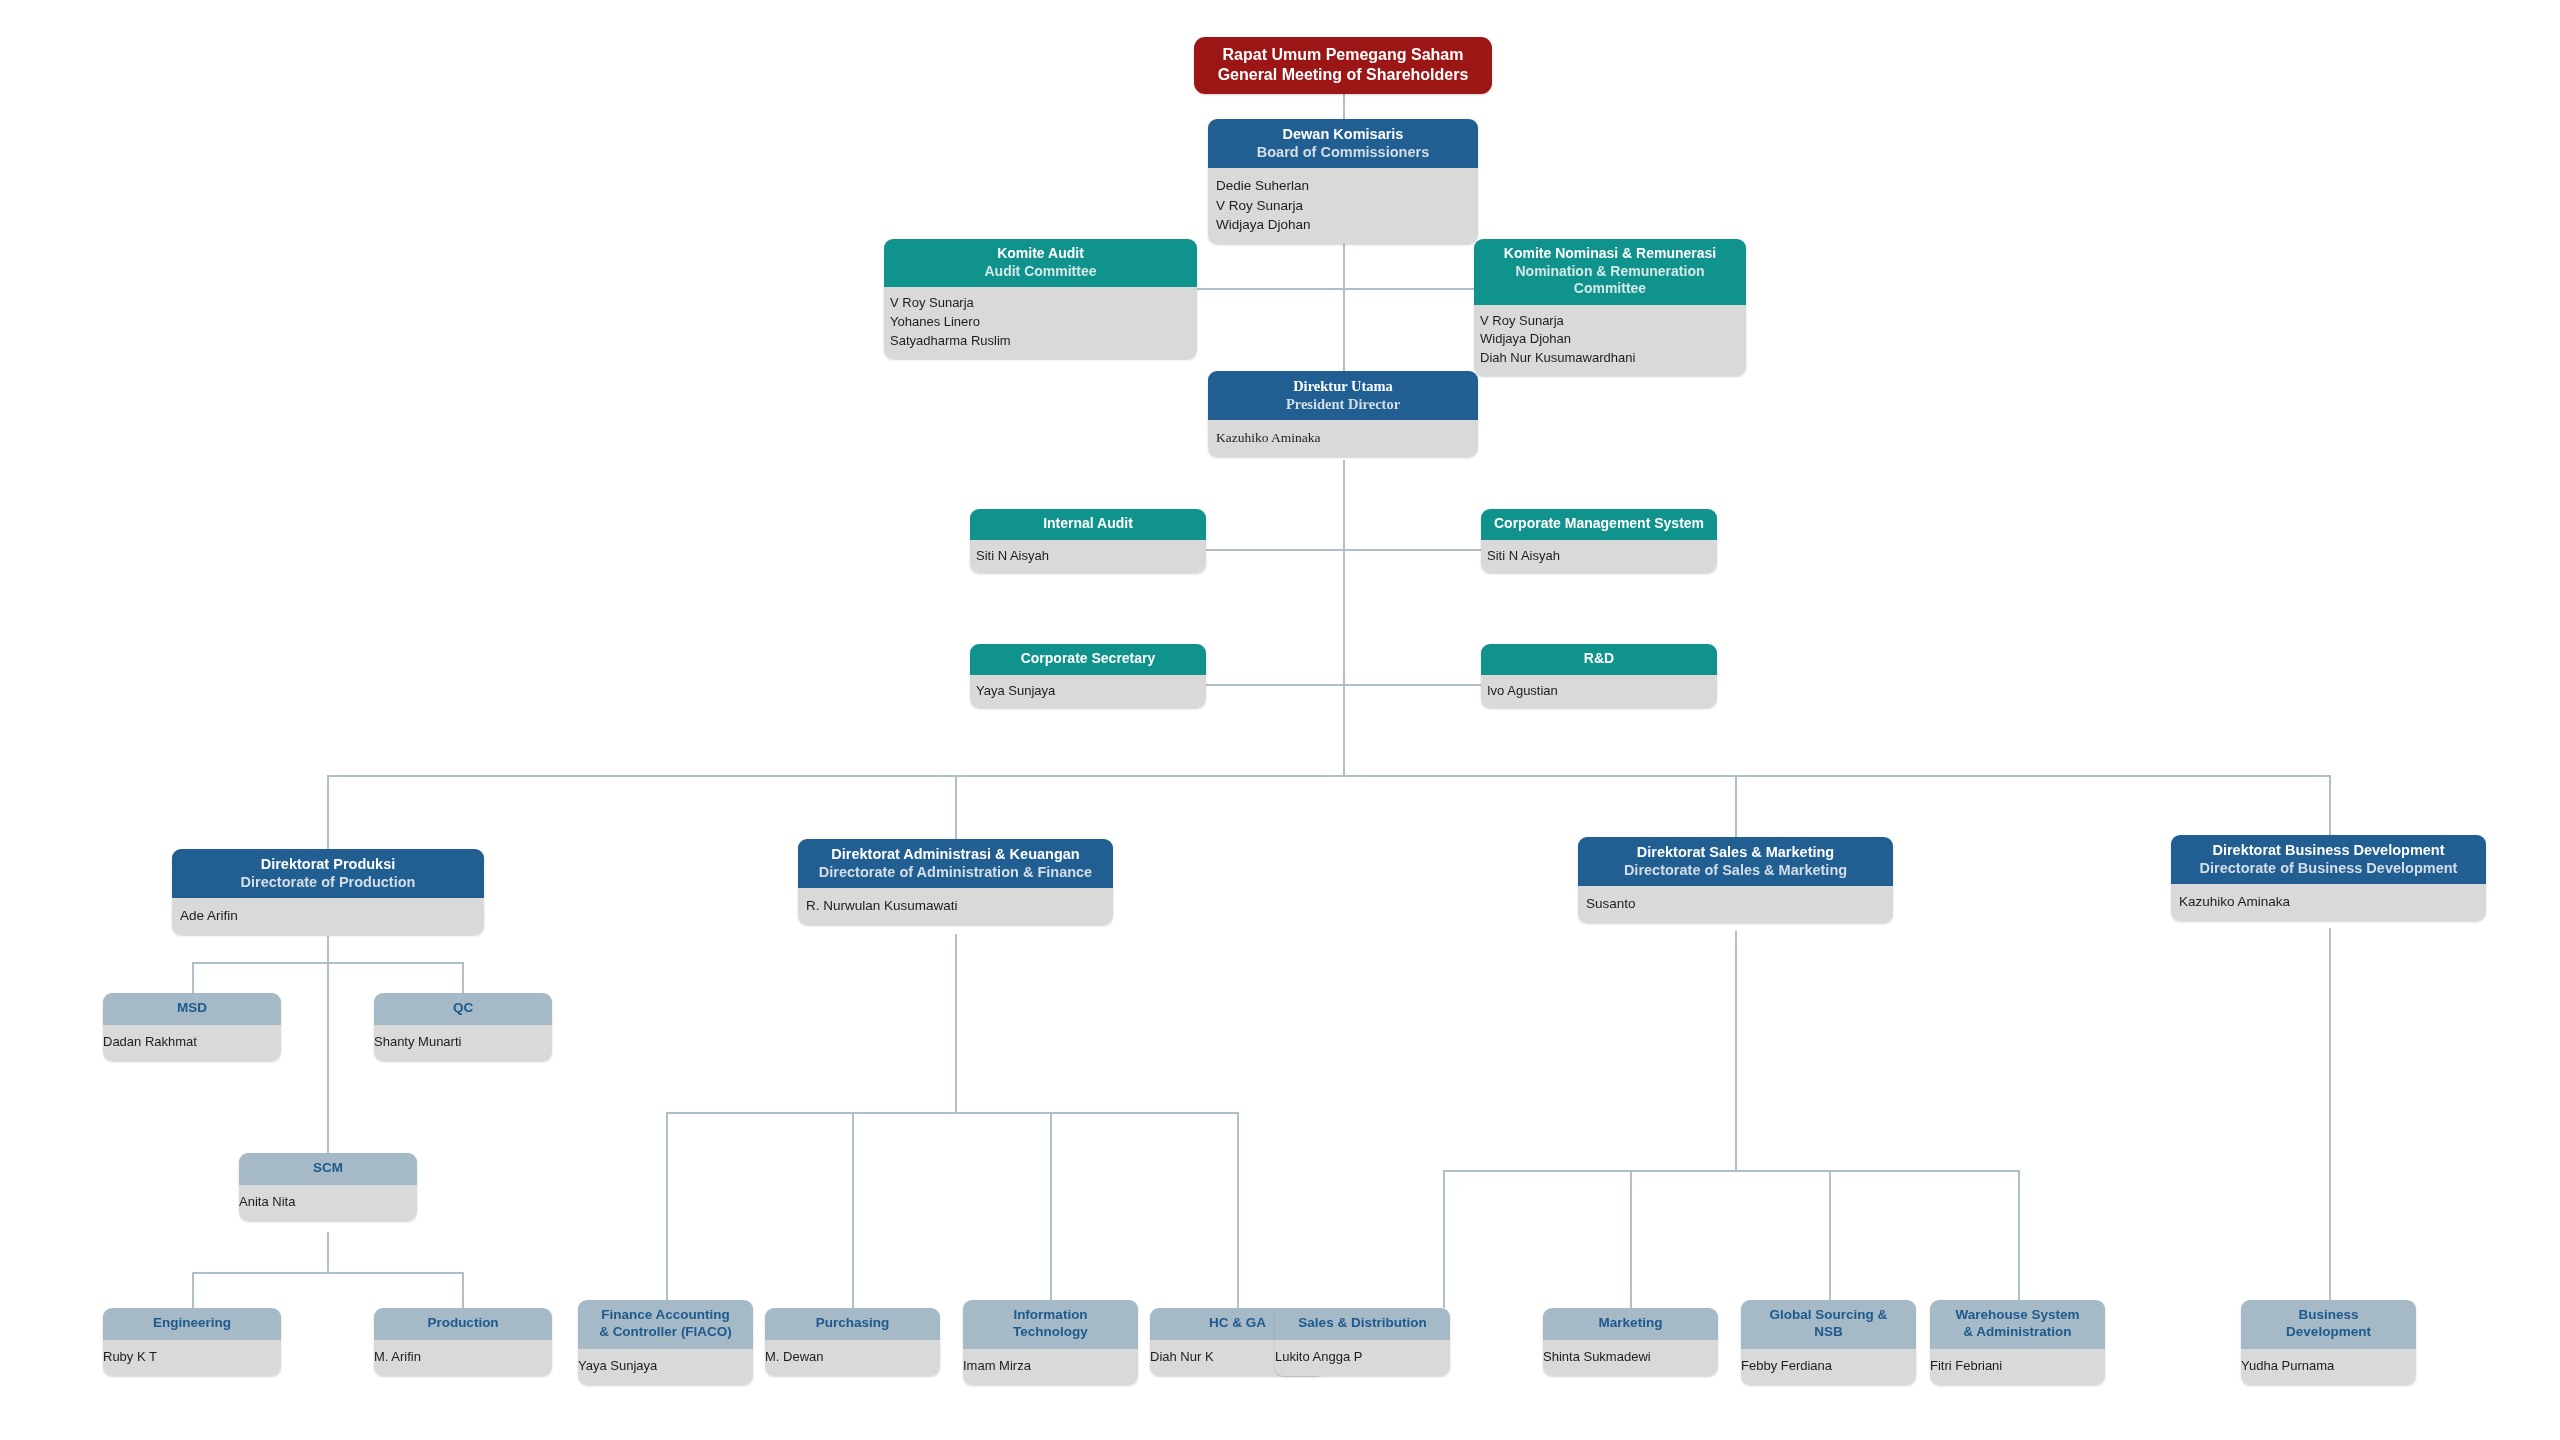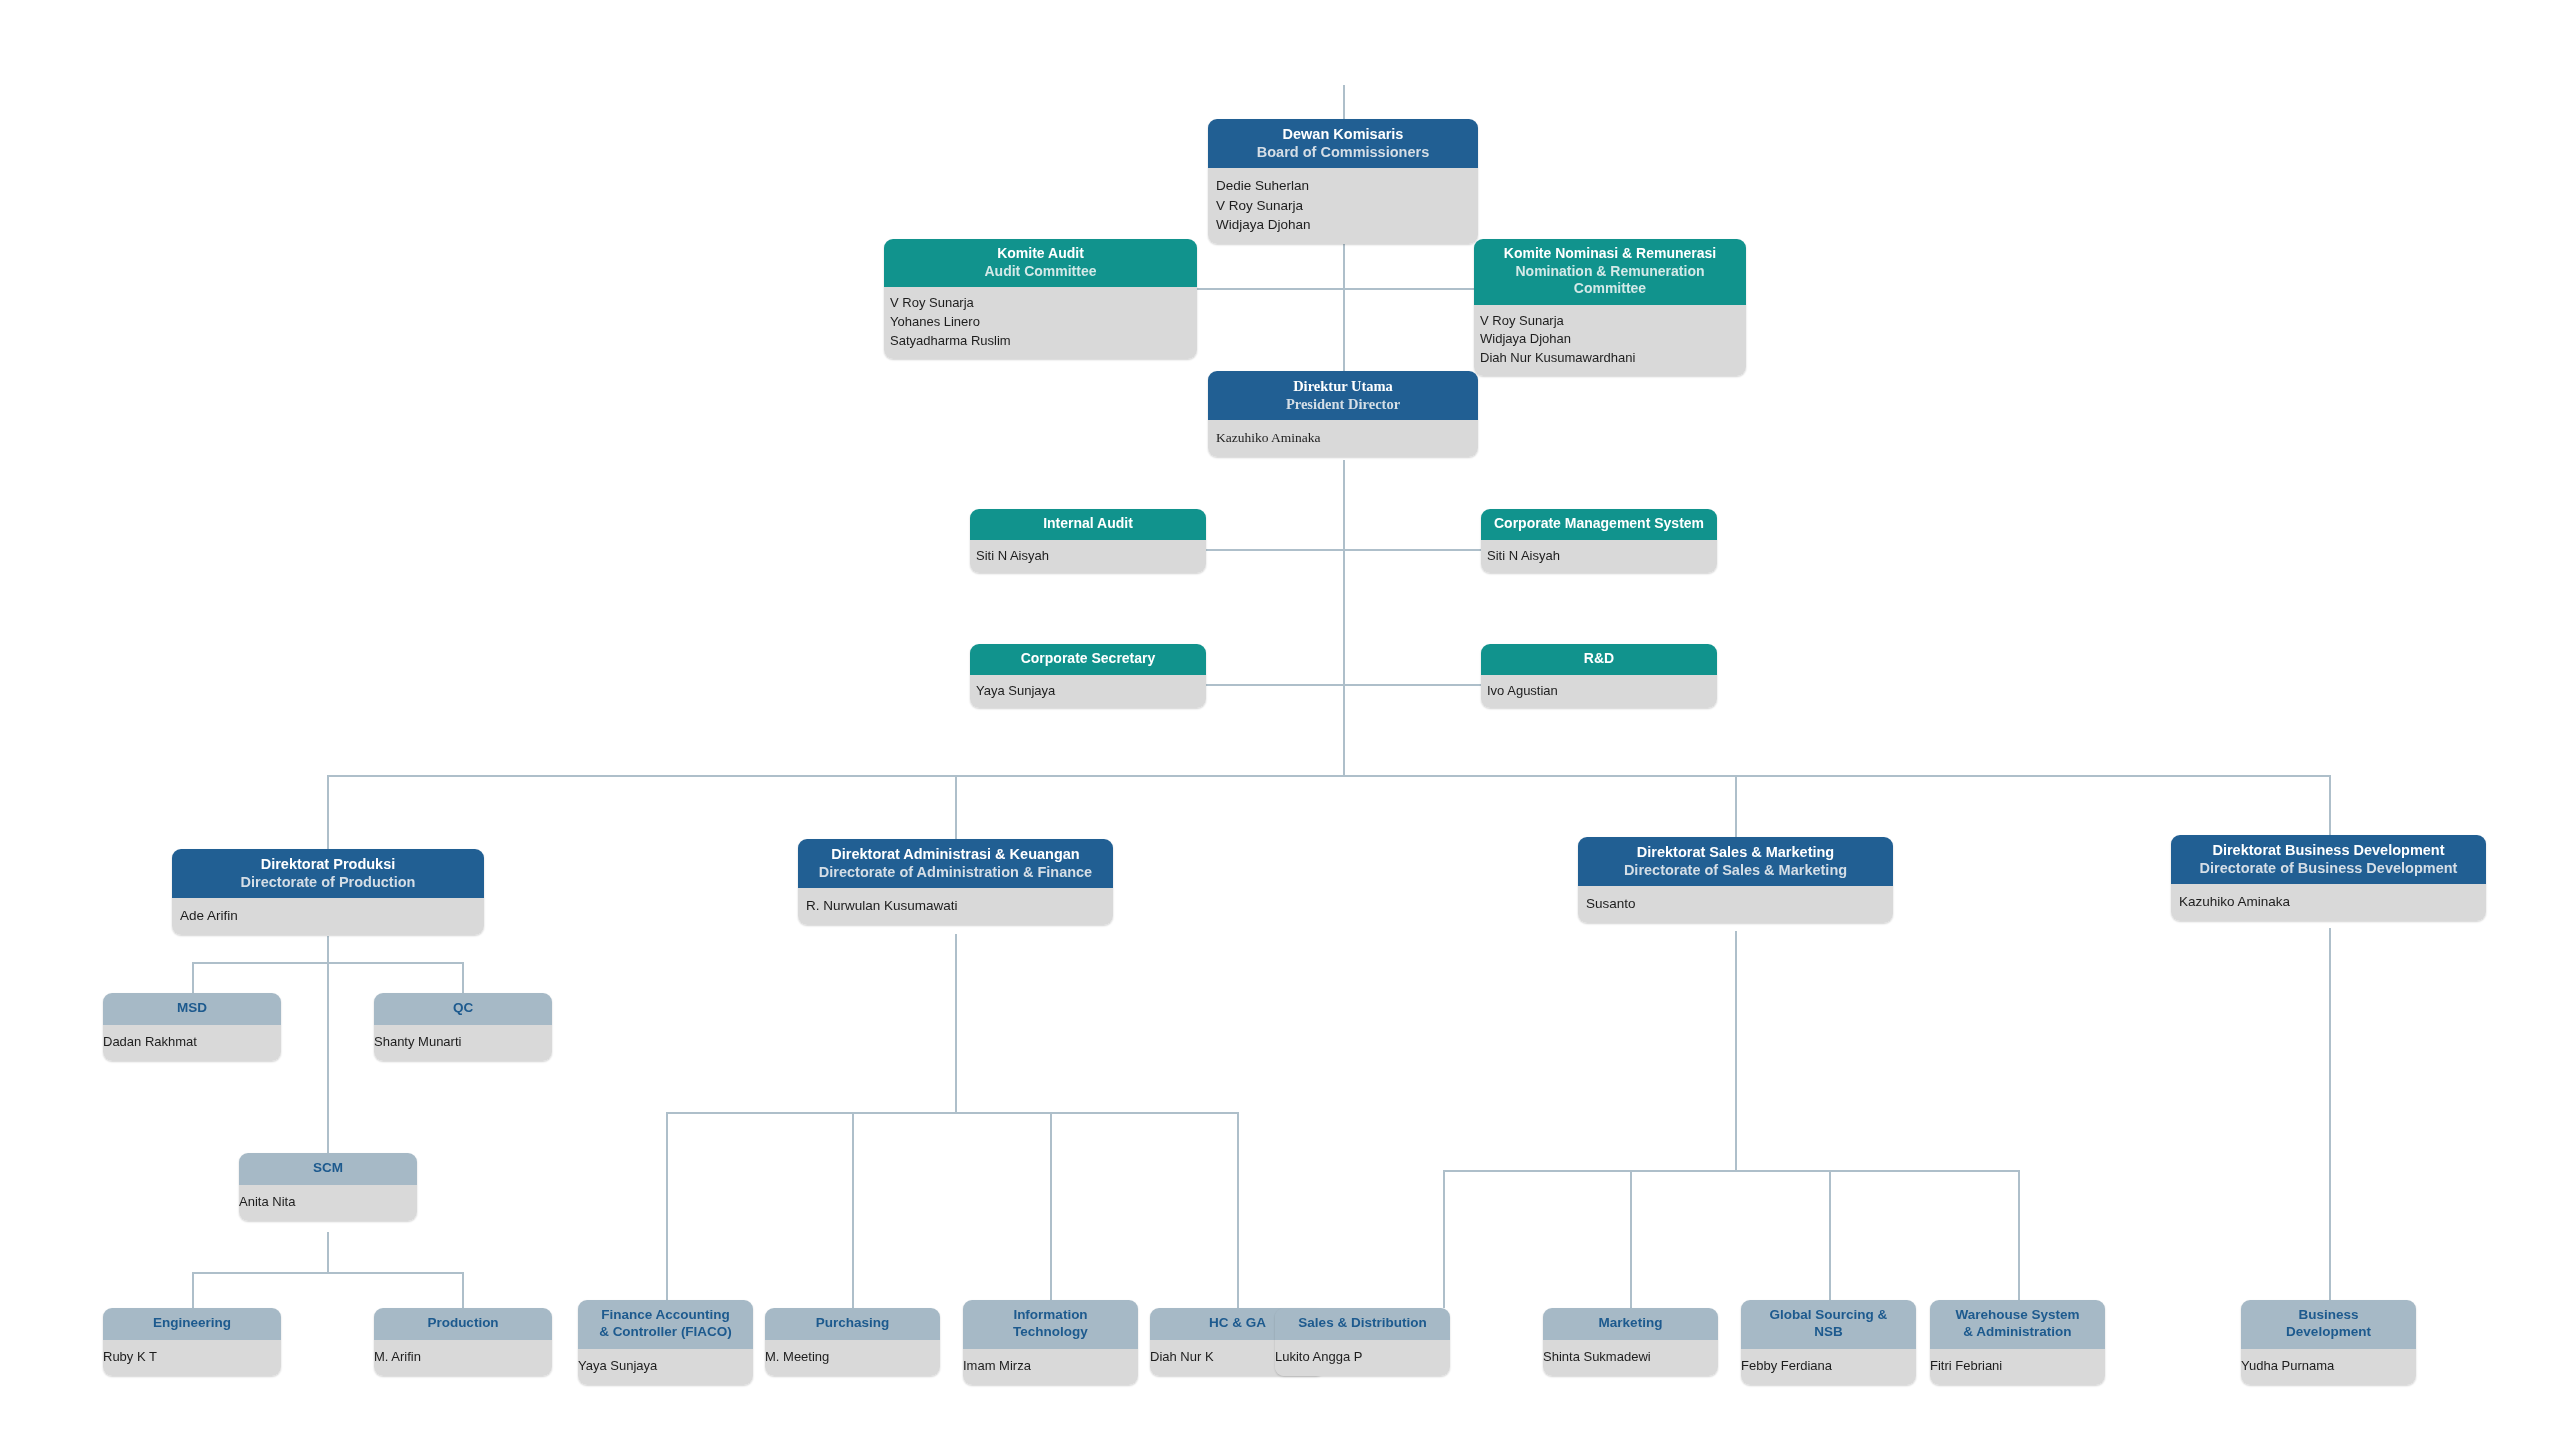--- a/index.html
+++ b/index.html
@@ -153,20 +153,26 @@
 
   <div class="ln v" style="left:1735px; top:931px; height:240px;"></div>
   <div class="ln h" style="left:1443px; top:1170px; width:575px;"></div>
   <div class="ln v" style="left:1443px; top:1170px; height:138px;"></div>
   <div class="ln v" style="left:1630px; top:1170px; height:138px;"></div>
   <div class="ln v" style="left:1829px; top:1170px; height:138px;"></div>
   <div class="ln v" style="left:2018px; top:1170px; height:138px;"></div>
 
   <div class="ln v" style="left:2329px; top:928px; height:380px;"></div>
 
+  <div class="node n-root" style="left:1194px; top:37px; width:298px;">
+    <div class="hd">
+      <span class="l1">Rapat Umum Pemegang Saham</span>
+      <span class="l2">General Meeting of Shareholders</span>
+    </div>
+  </div>
 
   <div class="node n-blue" style="left:1208px; top:119px; width:270px;">
     <div class="hd">
       <span class="l1">Dewan Komisaris</span>
       <span class="l2">Board of Commissioners</span>
     </div>
     <div class="bd">
       <span class="nm">Dedie Suherlan</span>
       <span class="nm">V Roy Sunarja</span>
       <span class="nm">Widjaya Djohan</span>
@@ -336,21 +342,21 @@
     <div class="bd">
       <span class="nm">Yaya Sunjaya</span>
     </div>
   </div>
 
   <div class="node n-steel" style="left:765px; top:1308px; width:175px;">
     <div class="hd">
       <span class="l1">Purchasing</span>
     </div>
     <div class="bd">
-      <span class="nm">M. Meeting</span>
+      <span class="nm">M. Dewan</span>
     </div>
   </div>
 
   <div class="node n-steel" style="left:963px; top:1300px; width:175px;">
     <div class="hd">
       <span class="l1">Information</span>
       <span class="l1">Technology</span>
     </div>
     <div class="bd">
       <span class="nm">Imam Mirza</span>

